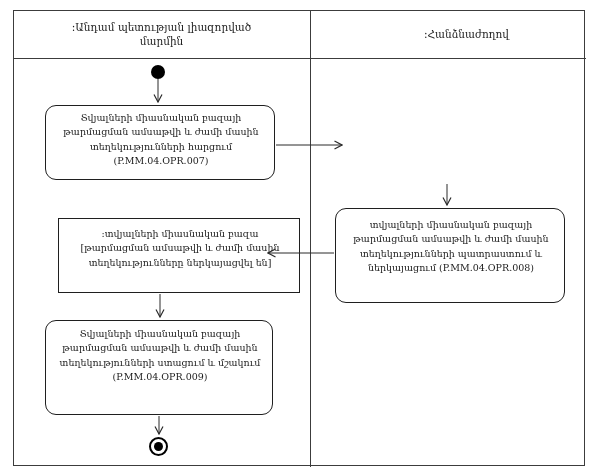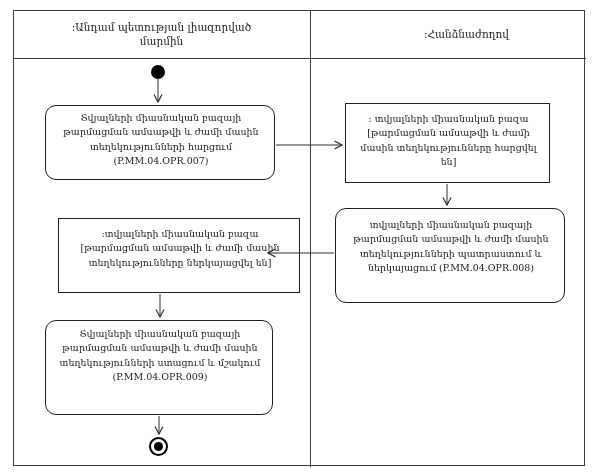--- a/index.html
+++ b/index.html
@@ -71,21 +71,20 @@
     <span class="t">:Անդամ պետության լիազորված մարմին</span>
   </div>
   <div class="lane-header right">
     <span class="t">:Հանձնաժողով</span>
   </div>
 
   <div class="initial-node"></div>
 
   <div class="node rounded" id="action-request">Տվյալների միասնական բազայի թարմացման ամսաթվի և ժամի մասին տեղեկությունների հարցում (P.MM.04.OPR.007)</div>
 
-  <div class="node rect" id="object-requested">: տվյալների միասնական բազա [թարմացման ամսաթվի և ժամի մասին տեղեկությունները հարցվել են]</div>
 
   <div class="node rounded" id="action-prepare">տվյալների միասնական բազայի թարմացման ամսաթվի և ժամի մասին տեղեկությունների պատրաստում և ներկայացում (P.MM.04.OPR.008)</div>
 
   <div class="node rect" id="object-submitted">:տվյալների միասնական բազա [թարմացման ամսաթվի և ժամի մասին տեղեկությունները ներկայացվել են]</div>
 
   <div class="node rounded" id="action-receive">Տվյալների միասնական բազայի թարմացման ամսաթվի և ժամի մասին տեղեկությունների ստացում և մշակում (P.MM.04.OPR.009)</div>
 
   <div class="final-node">
     <div class="core"></div>
   </div>

